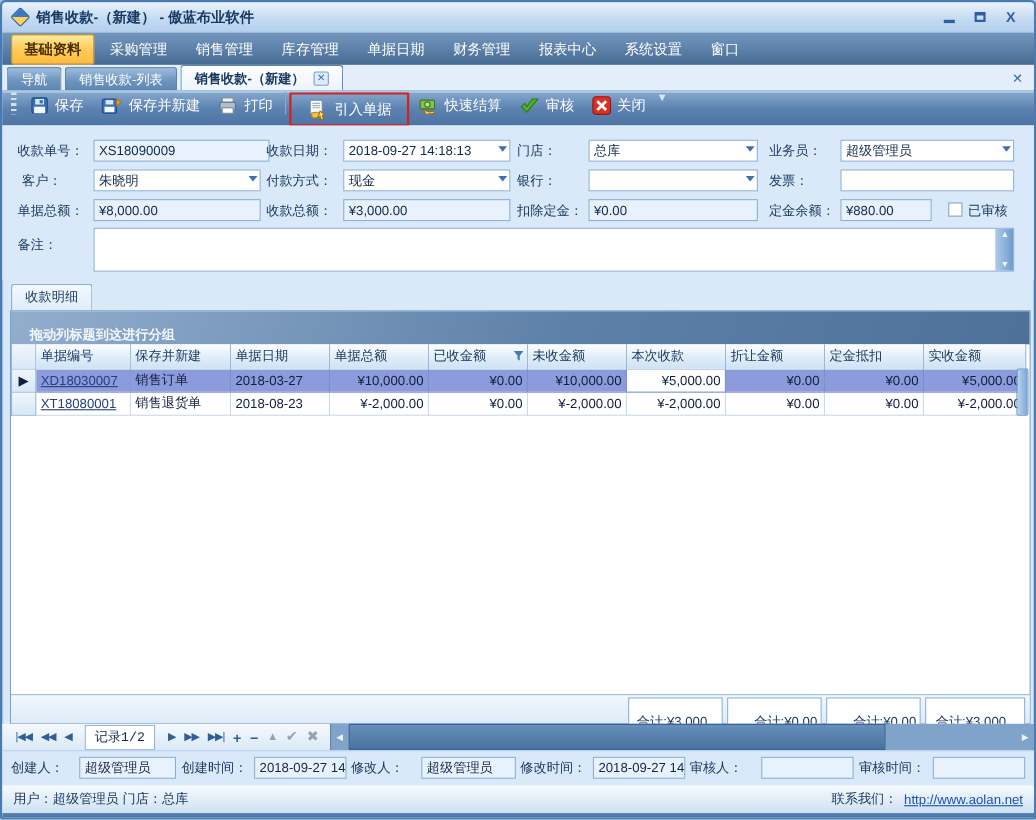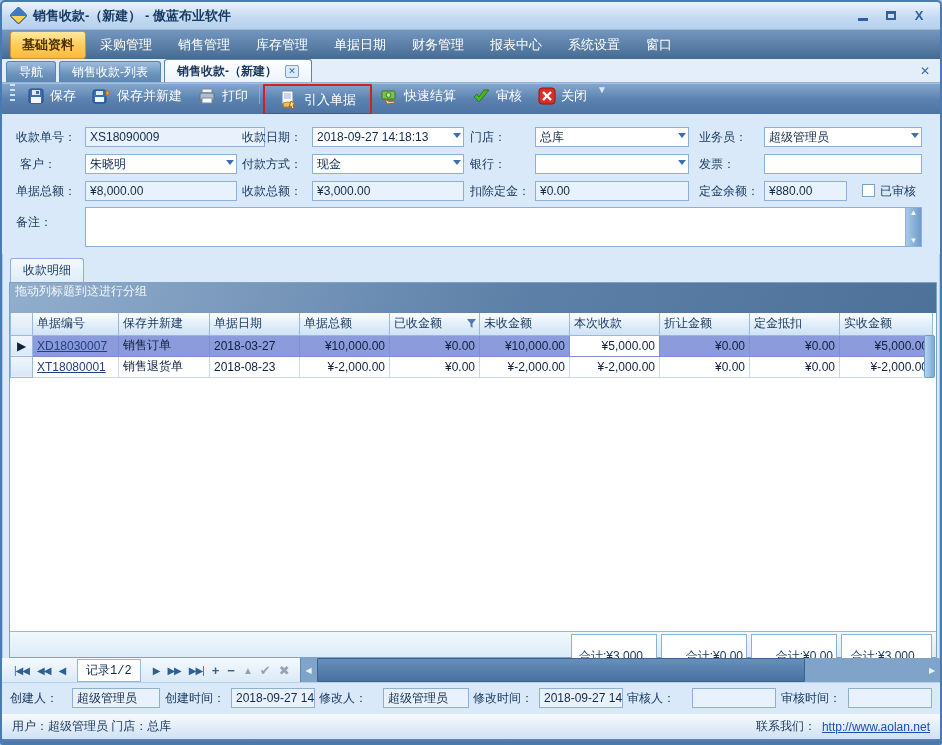--- a/index.html
+++ b/index.html
@@ -74,21 +74,21 @@
   .vscroll span { color:#eef5fc; font-size:8px; line-height:10px; }
   
   .detailtabrow { position:absolute; left:0; top:252px; right:0; height:28px; padding:4px 0 0 8px;text-decoration:underline; }
   .mtab { display:inline-block; padding:3px 12px 4px; background:linear-gradient(#f4f9fe,#ddecfa);
     border:1px solid #8cb0d8; border-bottom:none; border-radius:3px 3px 0 0; color:#17365d; cursor:pointer; }
   
   .gridpanel { position:absolute; left:7px; top:280px; width:928px; height:376px;
     background:#fff; border:1px solid #7da2c8; }
   .groupbar { position:absolute; left:0; top:0; right:0; height:30px;
     background:linear-gradient(110deg,#92aecd,#5d80a8 55%,#4e7199);
-    color:#f2f7fc; display:flex; align-items:flex-start; padding-left:5px; font-size:12px; }
+    color:#f2f7fc; display:flex; align-items:flex-end; padding-left:17px; font-size:12px;font-weight:bold; }
   .gtable { position:absolute; left:0; top:30px; border-collapse:collapse; table-layout:fixed; width:922px; font-size:12px; }
   .gtable th { height:22px; background:linear-gradient(#fdfeff,#e2eefa 50%,#cfe2f4);
     border:1px solid #9ab8d8; border-top:none; color:#17365d; font-weight:normal;
     text-align:left; padding:0 4px; position:relative; white-space:nowrap; overflow:hidden;margin-top:10px; }
   .gtable td { height:21px; border:1px solid #c8d9ec; padding:0 4px; color:#102040;
     white-space:nowrap; overflow:hidden; background:#fff; }
   .gtable tr.sel td { background:#8b9bdc; border-color:#7d8fd2; }
   .gtable tr.sel td.editcell { background:#fff; }
   .money { text-align:right; }
   .ind { background:linear-gradient(#f0f6fc,#d8e8f6)!important; border-color:#9ab8d8!important;
@@ -252,21 +252,21 @@
           </svg>
         </span>
       <span>关闭</span>
     </div>
     <div class="tb-overflow">▼</div>
   </div>
 
   <div class="formpanel">
 
     <div class="flabel" style="left:14px; top:13px;">收款单号：</div>
-    <div class="ffield ro" style="left:83px; top:13px; width:180px;">XS18090009</div>
+    <div class="ffield ro" style="left:83px; top:13px; width:160px;">XS18090009</div>
     <div class="flabel" style="left:240px; top:13px;">收款日期：</div>
     <div class="ffield combo" style="left:310px; top:13px; width:152px;"><span>2018-09-27 14:18:13</span><i class="arr"></i></div>
     <div class="flabel" style="left:468px; top:13px;">门店：</div>
     <div class="ffield combo" style="left:533px; top:13px; width:154px;"><span>总库</span><i class="arr"></i></div>
     <div class="flabel" style="left:697px; top:13px;">业务员：</div>
     <div class="ffield combo" style="left:762px; top:13px; width:158px;"><span>超级管理员</span><i class="arr"></i></div>
 
     <div class="flabel" style="left:18px; top:40px;">客户：</div>
     <div class="ffield combo" style="left:83px; top:40px; width:152px;"><span>朱晓明</span><i class="arr"></i></div>
     <div class="flabel" style="left:240px; top:40px;">付款方式：</div>

